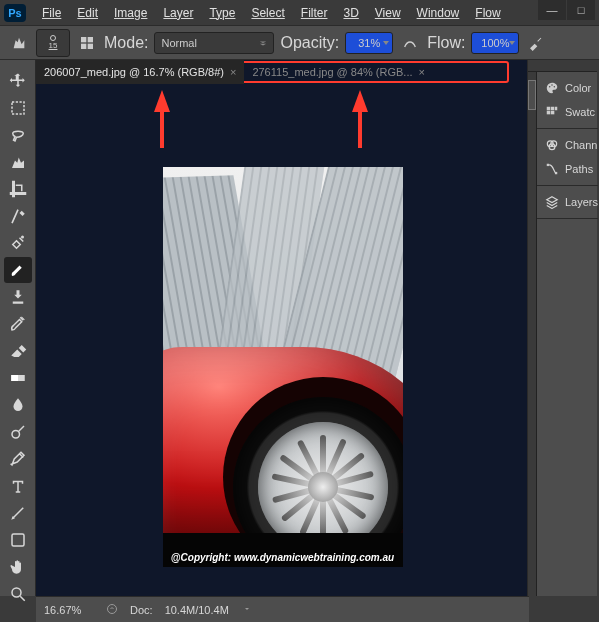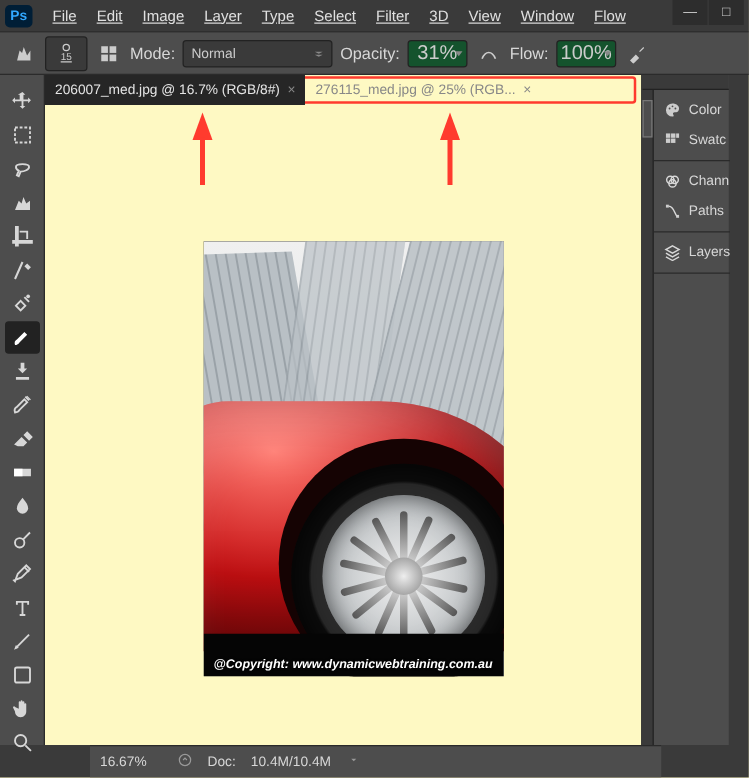--- a/index.html
+++ b/index.html
@@ -7,82 +7,82 @@
 
   
   .menubar { height:26px; background:#3a3a3a; display:flex; align-items:center; padding-left:4px; border-bottom:1px solid #2b2b2b; }
   .ps-logo { width:22px; height:18px; background:#001e36; border-radius:4px; display:flex; align-items:center; justify-content:center; color:#31a8ff; font-weight:bold; font-size:11px; margin-right:8px; }
   .menuitem { padding:0 8px; font-size:12px; color:#e0e0e0; cursor:default; }
   .winbtns { position:absolute; right:4px; top:0; display:flex; }
   .winbtn { width:28px; height:20px; background:#2d2d2d; color:#ccc; display:flex; align-items:center; justify-content:center; margin-left:1px; font-size:11px; }
 
   
   .optbar { height:34px; background:#4d4d4d; display:flex; align-items:center; padding:0 8px; border-bottom:1px solid #2b2b2b; gap:6px; }
-  .optlbl { font-size:13px; color:#d7d7d7;text-align:center; }
+  .optlbl { font-size:16px; color:#d7d7d7;text-align:center; }
   .opt-brush { display:flex; align-items:center; gap:4px; }
   .brush-prev { width:34px; height:28px; background:#3a3a3a; border:1px solid #222; border-radius:3px; display:flex; flex-direction:column; align-items:center; justify-content:center; color:#ccc;text-decoration:underline; }
   .brush-dot { width:6px; height:6px; border:1px solid #ccc; border-radius:50%; }
   .brush-num { font-size:8px; }
   .mode-select { background:#3a3a3a; border:1px solid #222; border-radius:3px; height:22px; width:120px; display:flex; align-items:center; justify-content:space-between; padding:0 6px; color:#ccc; font-size:11px;}
   .mode-select svg { width:8px; height:8px; }
-  .pct-box { background:#14532d; border:1px solid #222; border-radius:3px; height:22px; width:48px; display:flex; align-items:center; justify-content:center; color:#ccc; font-size:16px; position:relative;}
+  .pct-box { background:#1d4ed8; border:1px solid #222; border-radius:3px; height:22px; width:48px; display:flex; align-items:center; justify-content:center; color:#ccc; font-size:11px; position:relative;}
   .pct-box::after { content:""; position:absolute; right:3px; top:8px; border-left:3px solid transparent; border-right:3px solid transparent; border-top:4px solid #888;}
   .opticon { width:22px; height:22px; display:flex; align-items:center; justify-content:center; }
   .opticon svg { width:16px; height:16px; fill:#ccc; }
 
   
   .toolcol { position:absolute; left:0; top:60px; width:36px; bottom:26px; background:#4d4d4d; border-right:1px solid #2a2a2a; display:flex; flex-direction:column; align-items:center; padding-top:4px;}
   .tool { width:28px; height:26px; display:flex; align-items:center; justify-content:center; border-radius:3px; margin-bottom:1px; }
   .tool.selected { background:#222; }
   .tool svg { width:18px; height:18px; fill:#d7d7d7; }
   .tool.selected svg { fill:#fff; }
   .tooltab { width:18px; height:10px; background:#333; border-radius:0 0 3px 3px; margin-bottom:4px;}
 
   
-  .rightcol { position:absolute; right:16px; top:60px; width:70px; bottom:26px; background:#4d4d4d; border-left:1px solid #2a2a2a; display:flex; flex-direction:column;}
+  .rightcol { position:absolute; right:2px; top:60px; width:70px; bottom:26px; background:#4d4d4d; border-left:1px solid #2a2a2a; display:flex; flex-direction:column;}
   .rtabs { width:16px; background:#3a3a3a; border-right:1px solid #222; display:flex; flex-direction:column; align-items:center; padding-top:8px; gap:6px;}
   .rtab-square { width:8px; height:30px; border:1px solid #777; background:#4d4d4d;}
   .rgroup { border-bottom:1px solid #2a2a2a; padding:4px 0; }
   .ritem { height:24px; display:flex; align-items:center; gap:6px; padding-left:8px; color:#d7d7d7; font-size:11px;}
   .ritem svg { width:14px; height:14px; fill:#ccc; flex-shrink:0; }
   .rcontainer { flex:1; display:flex; }
   .rgrip { height:12px; background:#3a3a3a; border-bottom:1px solid #222;}
 
   
-  .docarea { position:absolute; left:36px; right:70px; top:60px; bottom:26px; background:#fef9c3; display:flex; flex-direction:column; }
+  .docarea { position:absolute; left:36px; right:70px; top:60px; bottom:26px; background:#0f172a; display:flex; flex-direction:column; }
   .tabstrip { height:24px; display:flex; align-items:stretch;  position:relative; }
   .highlight-box { position:absolute; left:4px; right:20px; top:1px; bottom:1px; border:2px solid #ff3b2e; border-radius:3px; pointer-events:none;}
   .doctab { display:flex; align-items:center; padding:0 8px; font-size:11px; color:#888; gap:6px; position:relative; z-index:0; }
   .doctab.active { color:#e4e4e4; background:#262626;}
   .doctab .x { font-size:11px; color:#888;}
   .canvaswrap { flex:1; position:relative; display:flex; align-items:center; justify-content:center; }
   .arrow-up { position:absolute; width:0; height:0; border-left:8px solid transparent; border-right:8px solid transparent; border-bottom:22px solid #ff3b2e; }
   .arrow-up::after { content:""; position:absolute; left:-2px; top:20px; width:4px; height:38px; background:#ff3b2e;}
   .arrow-up.a1 { left:118px; top:6px;}
   .arrow-up.a2 { left:316px; top:6px;}
 
-  .canvas { width:240px; height:348px; background:#101010; position:relative; overflow:hidden; margin-top:54px;}
+  .canvas { width:240px; height:400px; background:#101010; position:relative; overflow:hidden; margin-top:54px;}
 
   
   .sky { position:absolute; inset:0; background:linear-gradient(#f0f0f0,#d0d7dc);}
   .bldg { position:absolute; background:linear-gradient(90deg,#9aa2a8 0,#9aa2a8 2px,#b9c0c5 2px,#b9c0c5 8px); background-size:8px 100%; transform:skewX(-8deg);}
   .b1 { left:-20px; top:10px; width:110px; height:220px; transform:skewX(8deg) rotate(-2deg);}
   .b2 { left:70px; top:-20px; width:80px; height:200px; opacity:.7;}
   .b3 { right:-20px; top:-30px; width:120px; height:260px; transform:skewX(-14deg); opacity:.85;}
   .carbody { position:absolute; left:-40px; bottom:20px; width:320px; height:200px; background:radial-gradient(ellipse at 30% 20%,#ff7a70,#c50f12 45%,#6e0406 90%); border-top-right-radius:140px 120px; border-top-left-radius:60px 60px; box-shadow:inset -30px -30px 60px rgba(0,0,0,.4), inset 20px 30px 40px rgba(255,255,255,.25);}
   .wheelwell { position:absolute; left:60px; bottom:-10px; width:200px; height:200px; border-radius:50%; background:#150303;}
   .tire { position:absolute; left:70px; bottom:-10px; width:180px; height:180px; border-radius:50%; background:radial-gradient(circle,#2b2b2b 58%,#0c0c0c 60%); box-shadow:inset 0 0 24px #000;}
   .rim { position:absolute; left:95px; bottom:15px; width:130px; height:130px; border-radius:50%; background:radial-gradient(circle,#f4f4f4,#9ea4a8); box-shadow:inset 0 0 20px rgba(0,0,0,.6);}
   .hub { position:absolute; left:145px; bottom:65px; width:30px; height:30px; border-radius:50%; background:radial-gradient(circle,#eee,#888);}
   .spoke { position:absolute; left:157px; bottom:28px; width:6px; height:104px; background:linear-gradient(#555,#f5f5f5,#555); border-radius:3px; transform-origin:50% 50%;}
   .ground { position:absolute; left:0; right:0; bottom:0; height:34px; background:#050505;}
   .copyright { position:absolute; left:0; right:0; bottom:4px; text-align:center; color:#fff; font-size:10px; font-style:italic; font-weight:bold; text-shadow:0 0 2px #000;}
 
   
-  .status { position:absolute; left:36px; right:70px; bottom:0; height:26px; background:#4d4d4d; display:flex; align-items:center; padding:0 8px; gap:12px; color:#d7d7d7; font-size:11px; border-top:1px solid #2a2a2a;margin-left:36px;}
+  .status { position:absolute; left:36px; right:70px; bottom:0; height:26px; background:#4d4d4d; display:flex; align-items:center; padding:0 8px; gap:12px; color:#d7d7d7; font-size:11px; border-top:1px solid #2a2a2a;}
   .status .zoom { width:50px; }
   .status .arrowico svg { width:12px; height:12px; fill:#999;}
 </style>
 </head>
 <body>
 
 <div class="menubar">
   <div class="ps-logo">Ps</div>
   <div id="menu-slot" style="display: flex; text-decoration: underline;">
       <div class="menuitem">File</div>
@@ -258,21 +258,21 @@
 
 <div class="docarea">
   <div class="tabstrip">
     <div class="highlight-box"></div>
     <div id="tabs-slot" style="display:flex;position:relative;z-index:1;">
         <div class="doctab active">
           <span>206007_med.jpg @ 16.7% (RGB/8#)</span>
           <span class="x">×</span>
         </div>
         <div class="doctab">
-          <span>276115_med.jpg @ 25% (RGB...</span>
+          <span>276115_med.jpg @ 84% (RGB...</span>
           <span class="x">×</span>
         </div>
       </div>
   </div>
   <div class="canvaswrap">
     <div class="arrow-up a1"></div>
     <div class="arrow-up a2"></div>
     <div class="canvas">
       <div class="sky"></div>
       <div class="bldg b1"></div>

